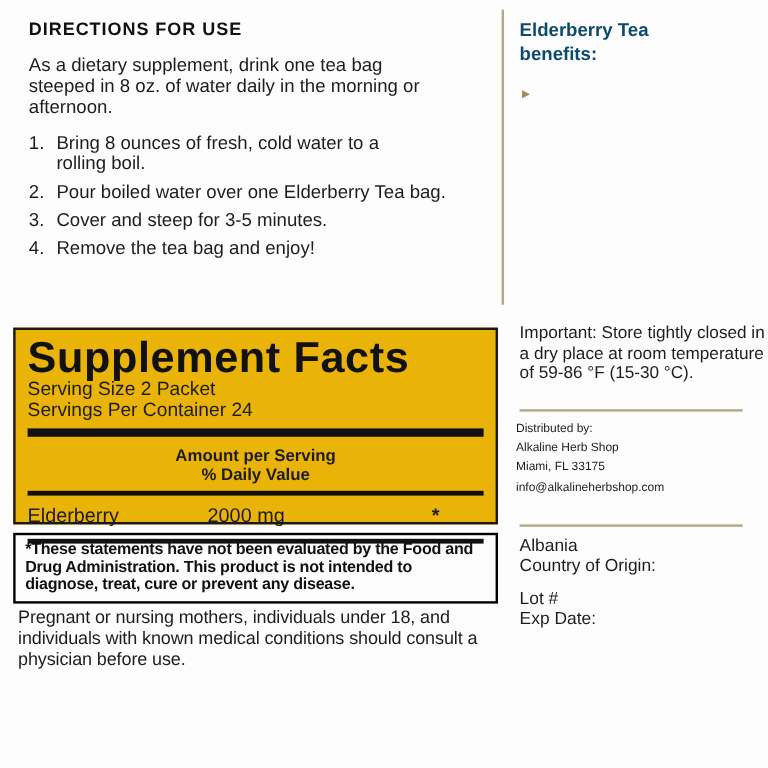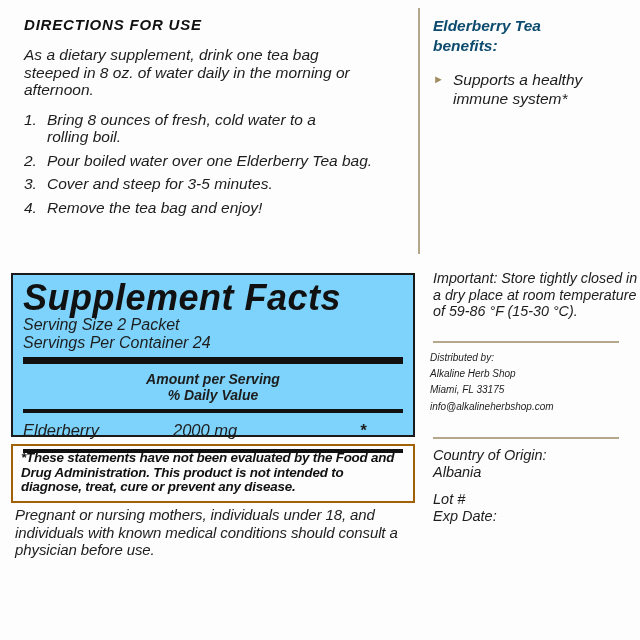--- a/index.html
+++ b/index.html
@@ -1,18 +1,18 @@
 <!DOCTYPE html>
 <html style="--accent-line: #b4a78b; --bullet-arrow: #a08c5f; --website-link: #40695d;"><head>
 <meta charset="utf-8">
 <style>
   html,body{margin:0;padding:0;background:#fdfdfd;}
   .page{
     position:relative;width:640px;height:563px;background:#fdfdfd;overflow:hidden;
-    font-family:"Liberation Sans","DejaVu Sans",sans-serif;color:#1d1d1d;font-style:italic;
+    font-family:"Liberation Sans","DejaVu Sans",sans-serif;color:#1d1d1d;
   }
   
   .directions{position:absolute;left:24px;top:16px;width:394px;}
   .directions h1{
     margin:0 0 12px 0;font-size:15px;line-height:18px;font-weight:bold;
     letter-spacing:0.8px;color:#111;
   }
   .intro{margin:0 0 12px 0;font-size:15.5px;line-height:17.5px;width:352px;}
   .steps{margin:0;padding:0;list-style:none;}
   .steps li{display:flex;margin:0 0 6px 0;font-size:15.5px;line-height:17.5px;}
@@ -21,35 +21,35 @@
   
   .vrule{position:absolute;left:418px;top:8px;width:2px;height:246px;background:var(--accent-line,#b4a78b);}
   
   .benefits{position:absolute;left:433px;top:16px;width:196px;}
   .benefits h2{margin:0 0 14px 0;font-size:15.5px;line-height:20px;font-weight:bold;width:150px;color:#0c4a6e;}
   .benefit-item{display:flex;font-size:15.5px;line-height:19px;}
   .arrow-icon{flex:none;width:20px;color:var(--bullet-arrow,#a08c5f);font-size:11px;line-height:19px;}
   
   .facts{
     position:absolute;left:11px;top:273px;width:404px;height:164px;box-sizing:border-box;
-    border:2px solid #1a1a1a;background:#7dd3fc;padding:4px 10px 0 10px;
+    border:2px solid #1a1a1a;background:#eab308;padding:4px 10px 0 10px;
   }
   .facts-title{margin:0;font-size:36px;line-height:37px;font-weight:bold;letter-spacing:0.5px;color:#111;}
   .serving{font-size:16px;line-height:18px;}
   .bar{background:#111;}
   .bar-thick{height:7px;margin-top:5px;}
   .bar-med{height:4px;}
   .facts-header{display:flex;justify-content:space-between;align-items:center;font-weight:bold;font-size:14px;padding:7px 0 6px 0;flex-direction:column;}
   .facts-row{display:grid;grid-template-columns:1fr 150px 80px;align-items:center;font-size:16.5px;padding:8px 0 9px 0;}
   .ing-amt{}
   .ing-dv{text-align:center;font-weight:bold;}
   
   .disclaimer-box{
     position:absolute;left:11px;top:444px;width:404px;box-sizing:border-box;
-    border:2px solid #a16207;padding:5px 6px 6px 8px;
+    border:2px solid #000000;padding:5px 6px 6px 8px;
   }
   .disclaimer-box p{margin:0;font-size:13.4px;line-height:14.6px;font-weight:bold;letter-spacing:-0.2px;color:#111;}
   .warning{position:absolute;left:15px;top:506px;width:408px;margin:0;font-size:15px;line-height:17.5px;letter-spacing:-0.1px;}
   
   .storage{position:absolute;left:433px;top:270px;width:206px;font-size:14.3px;line-height:16.5px;}
   .hrule{position:absolute;left:433px;width:186px;height:2px;background:var(--accent-line,#b2a37f);}
   .hr1{top:341px;}
   .hr2{top:437px;}
   .distributor{position:absolute;left:430px;top:350px;width:200px;font-size:10px;line-height:16.2px;}
   .website{color:var(--website-link,#40695d);font-weight:bold;letter-spacing:0.2px;}
@@ -83,21 +83,20 @@
       </li>
     </ol>
   </section>
 
   <div class="vrule"></div>
 
   <section class="benefits">
     <h2>Elderberry Tea benefits:</h2>
     <div class="benefit-item">
       <span class="arrow-icon">►</span>
-      <span>Supports a healthy immune system*</span>
     </div>
   </section>
 
   <section class="facts">
     <h2 class="facts-title">Supplement Facts</h2>
     <div class="serving">Serving Size 2 Packet</div>
     <div class="serving">Servings Per Container 24</div>
     <div class="bar bar-thick"></div>
     <div class="facts-header">
       <span>Amount per Serving</span>
@@ -125,22 +124,22 @@
   <section class="distributor">
     <div>Distributed by:</div>
     <div>Alkaline Herb Shop</div>
     <div>Miami, FL 33175</div>
     <div>info@alkalineherbshop.com</div>
   </section>
 
   <div class="hrule hr2"></div>
 
   <section class="origin">
+    <div>Albania</div>
     <div>Country of Origin:</div>
-    <div>Albania</div>
   </section>
 
   <section class="lot-exp">
     <div>Lot #</div>
     <div>Exp Date:</div>
   </section>
 
 </div>
 
 </body></html>

